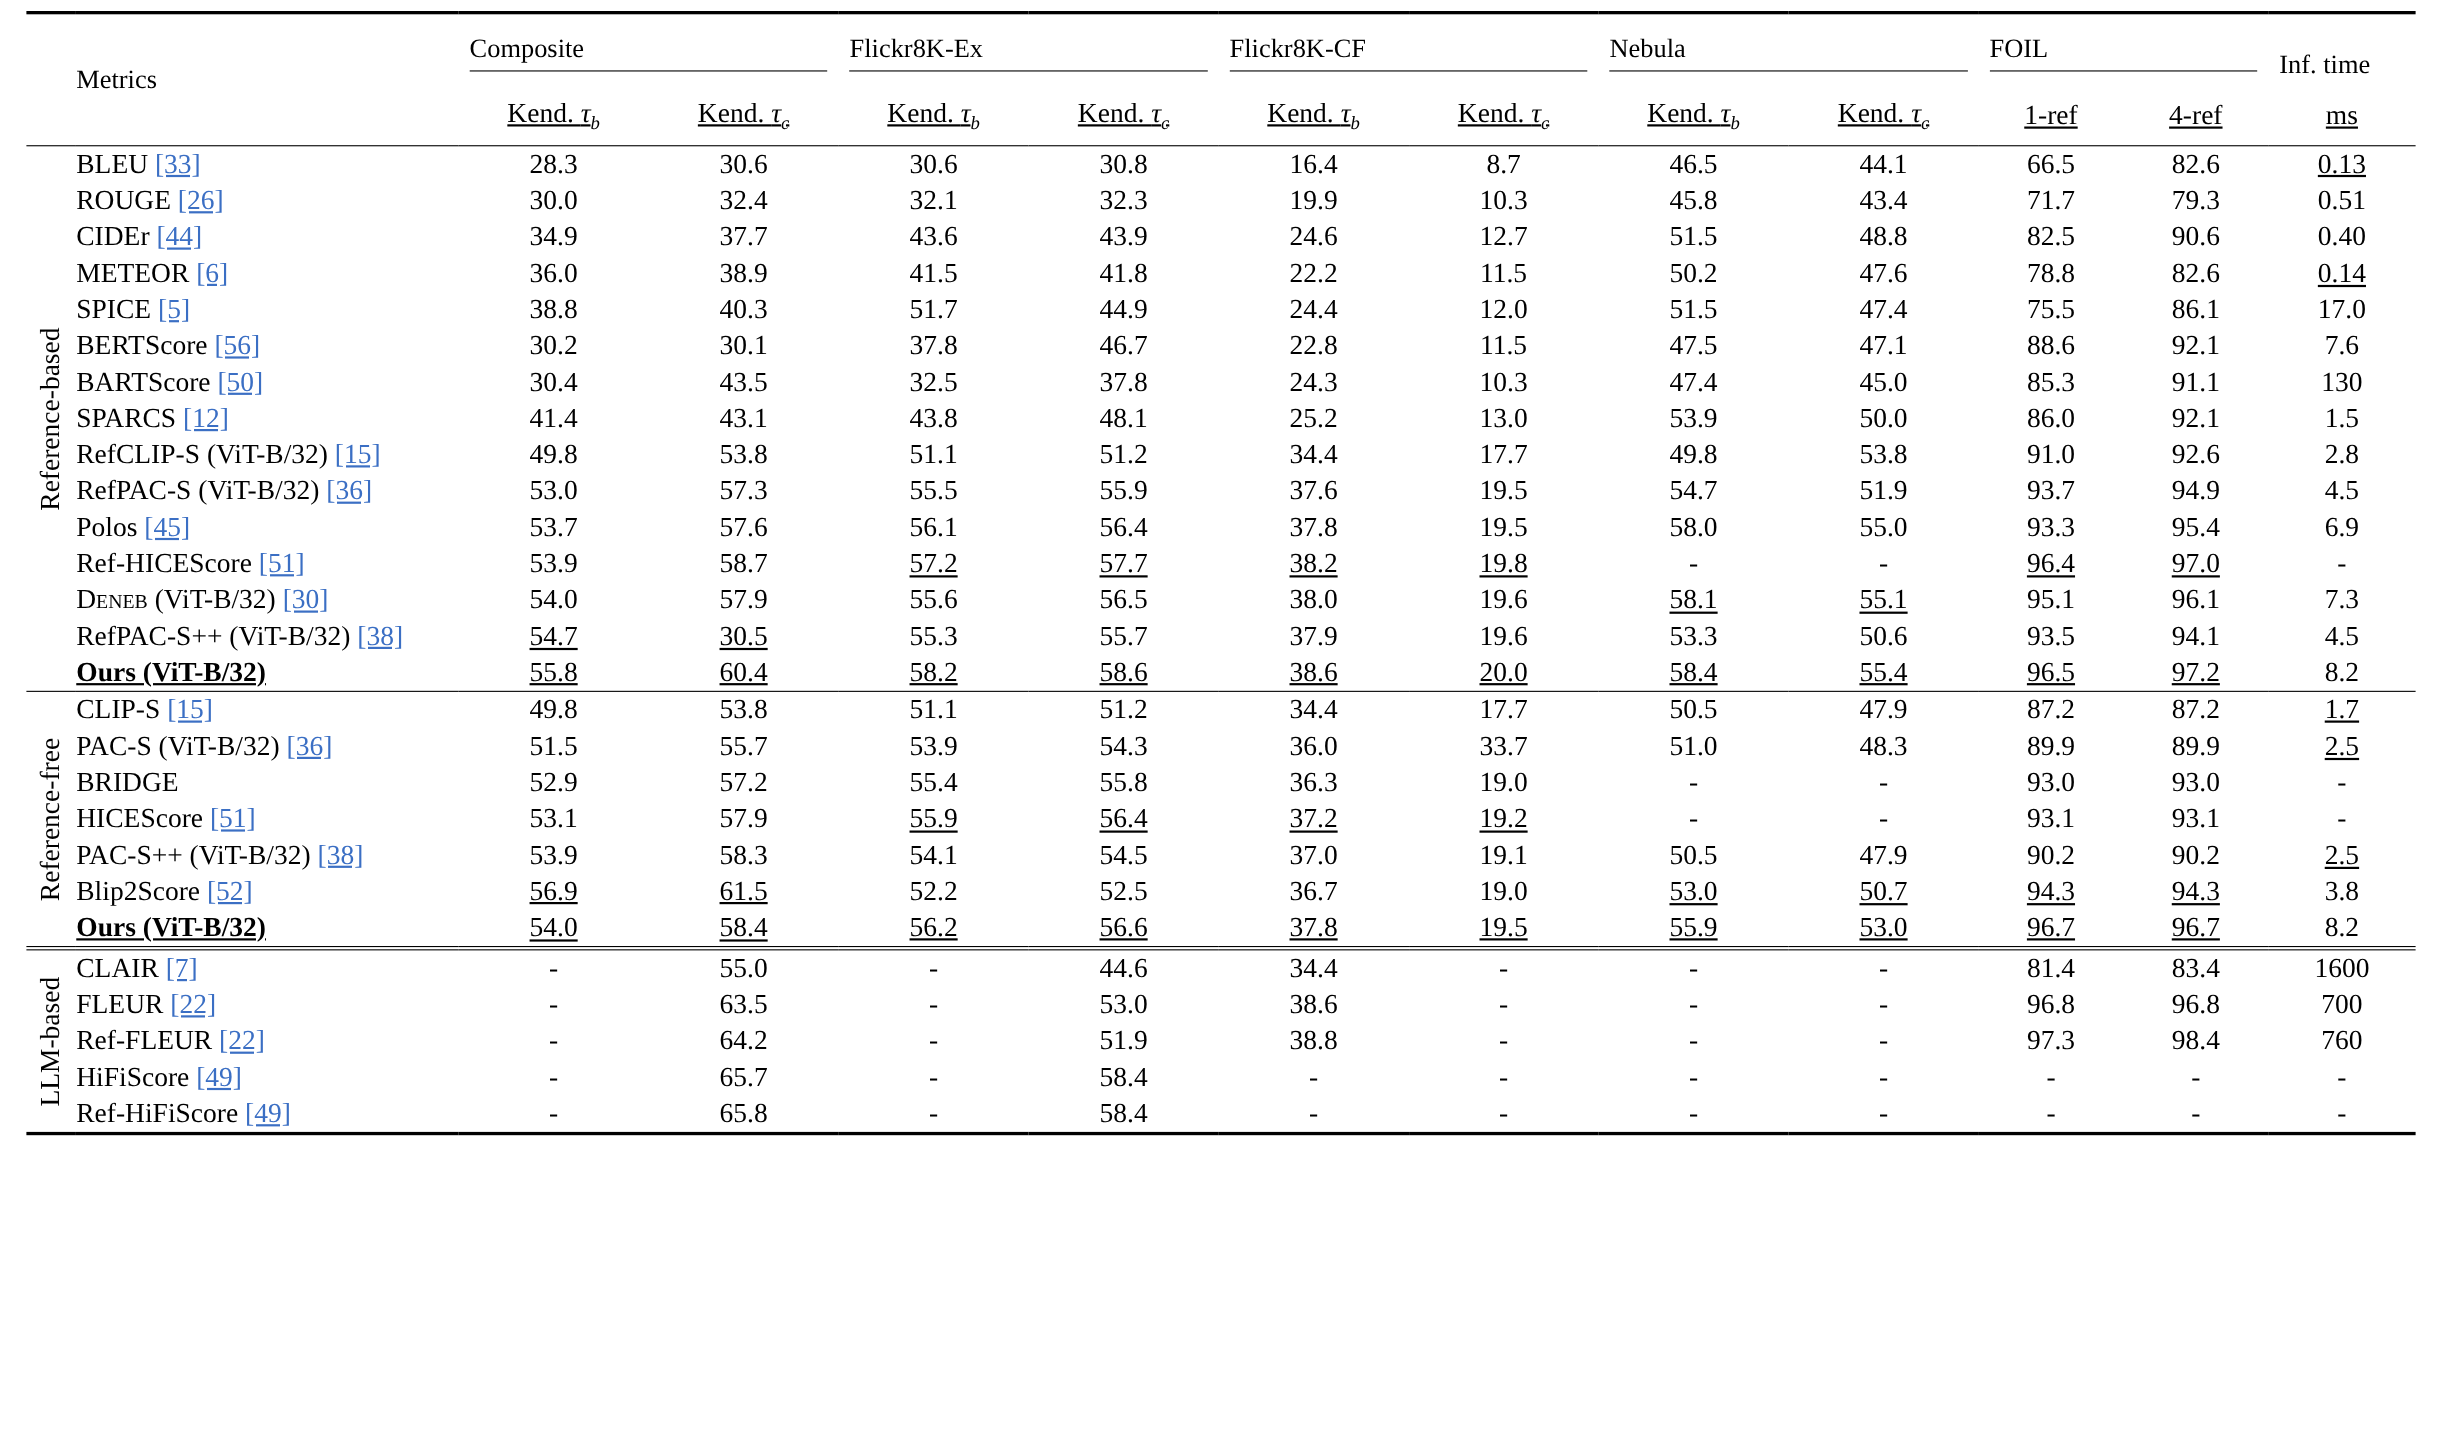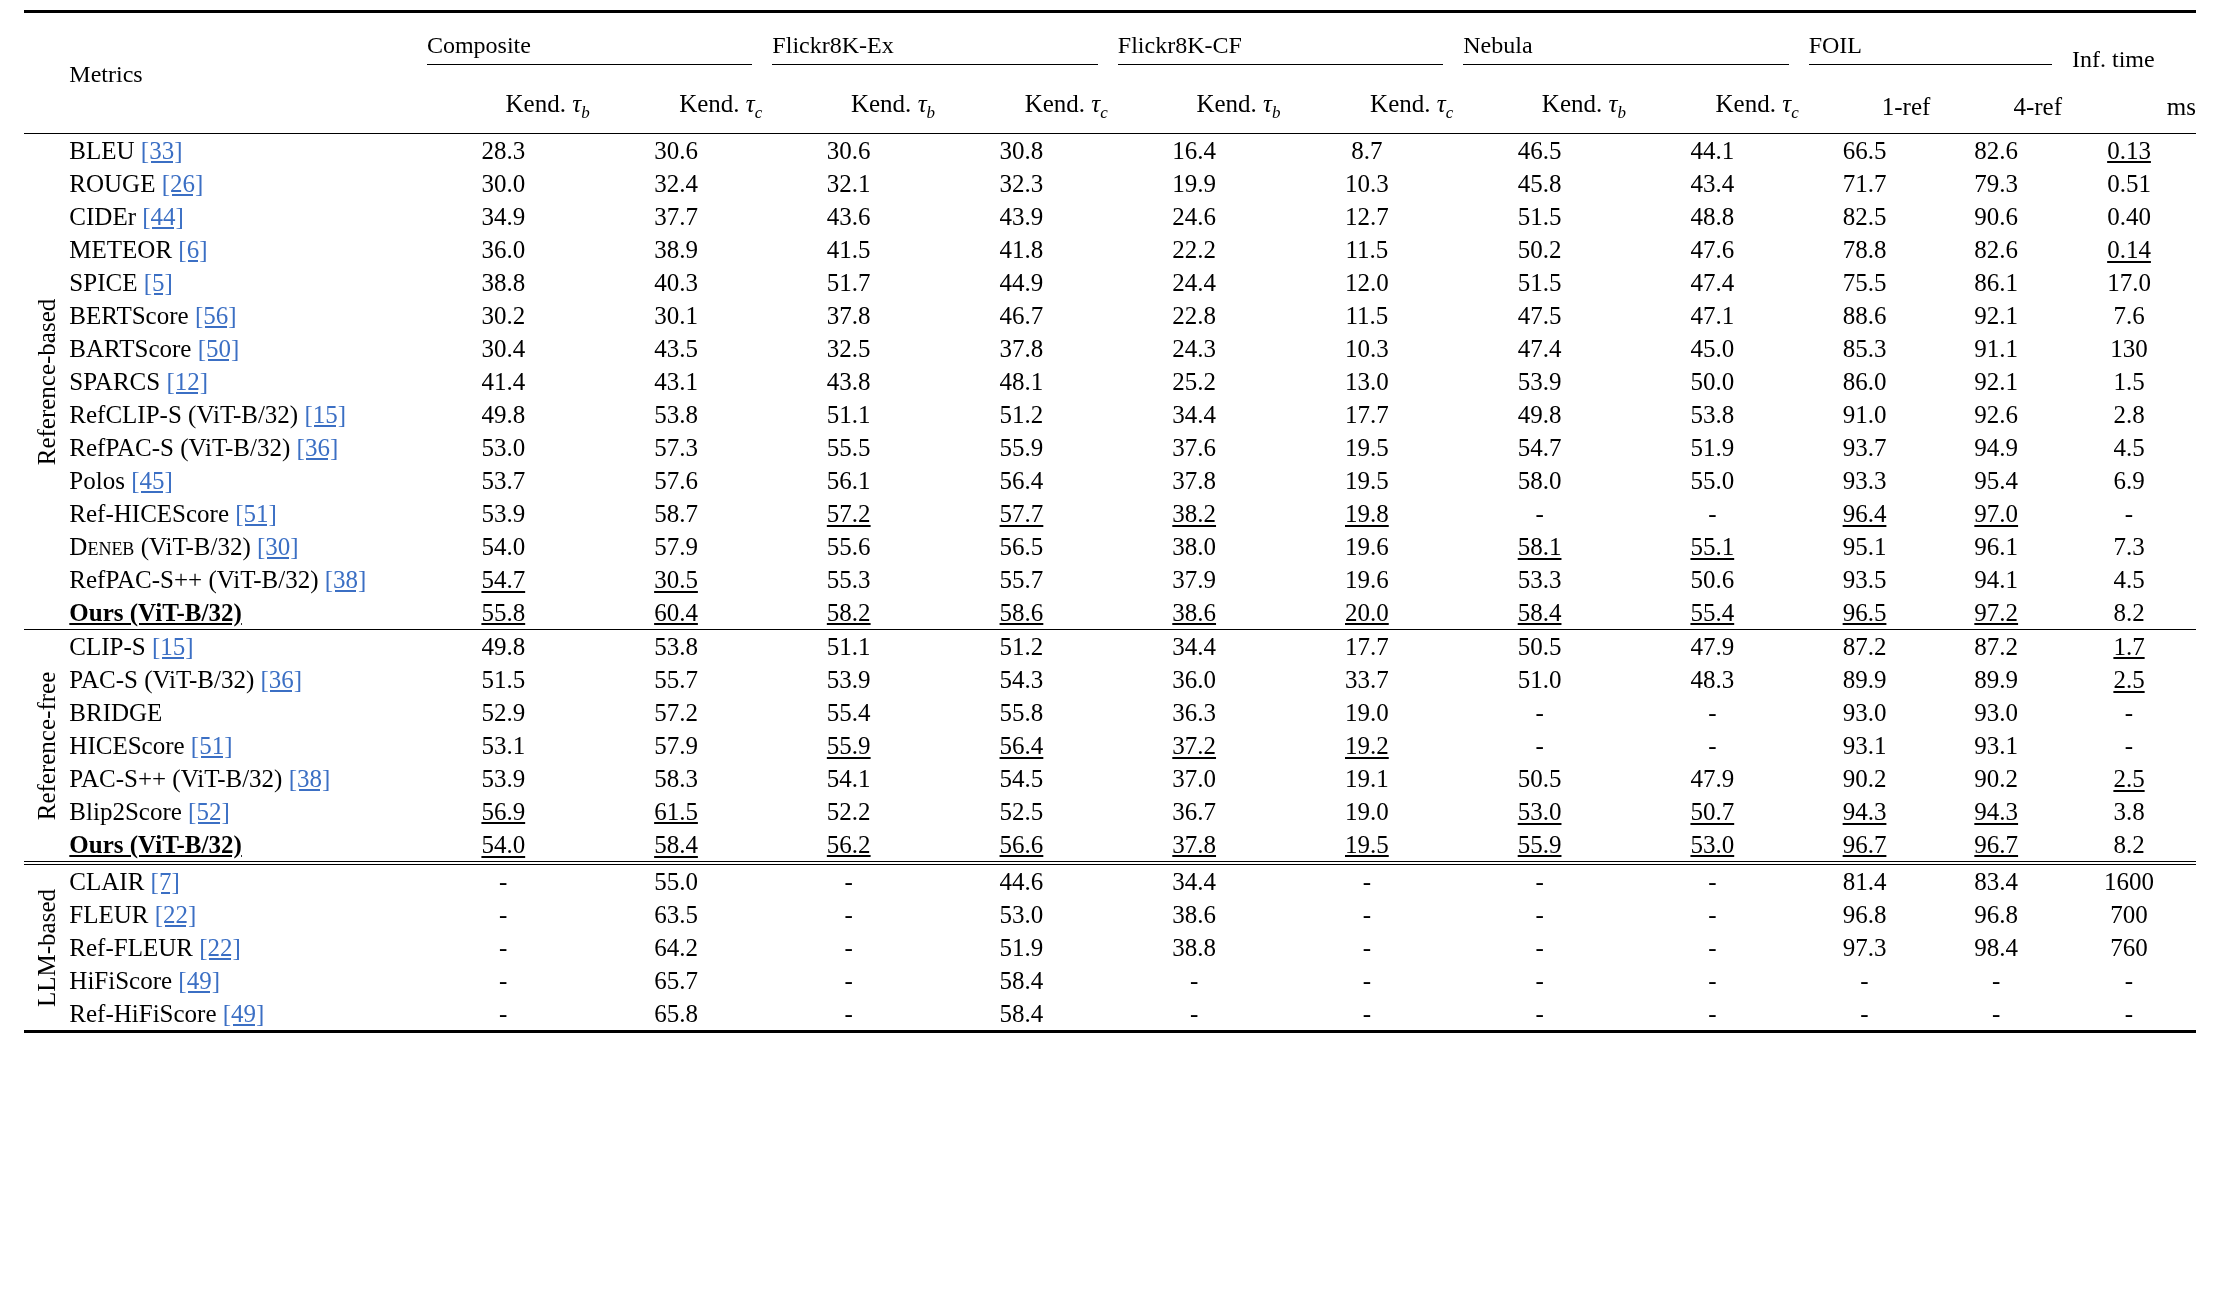--- a/index.html
+++ b/index.html
@@ -68,24 +68,25 @@
   tr.grouphdr td.grp {
     position: relative;
   }
   td.grp .glabel {
     display: block;
     padding-bottom: 5px;
     border-bottom: 1.4px solid #000;
     margin: 0 10px;
   }
   tr.subhdr td {
-    text-align: right;
+    text-align: center;
     font-size: 25px;
     padding-top: 8px;
     padding-bottom: 10px;
+    text-decoration: underline;
   }
   td.metrics-head {
     text-align: left;
     font-size: 26px;
     padding-left: 6px;
   }
 
   
   tr.datarow td {
     height: 33px;

